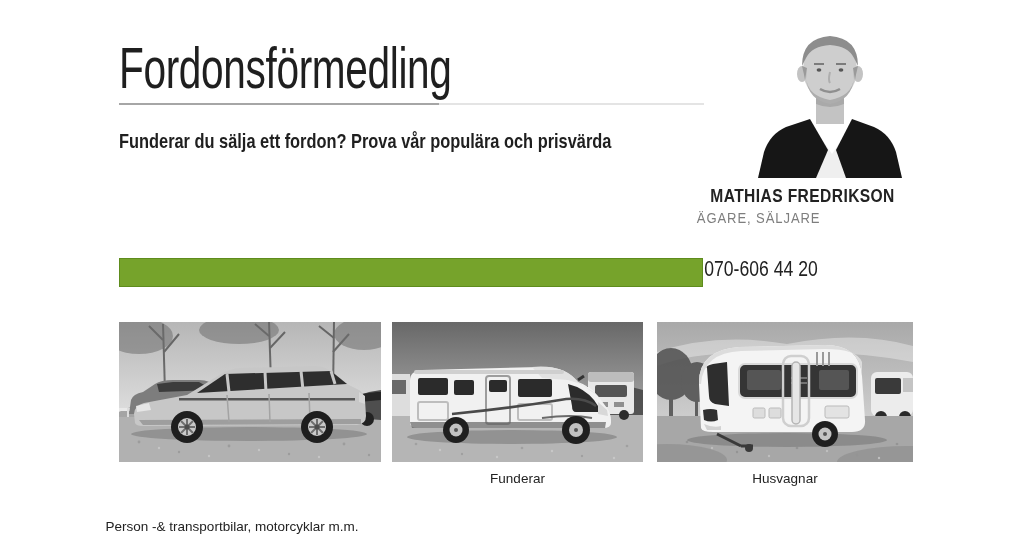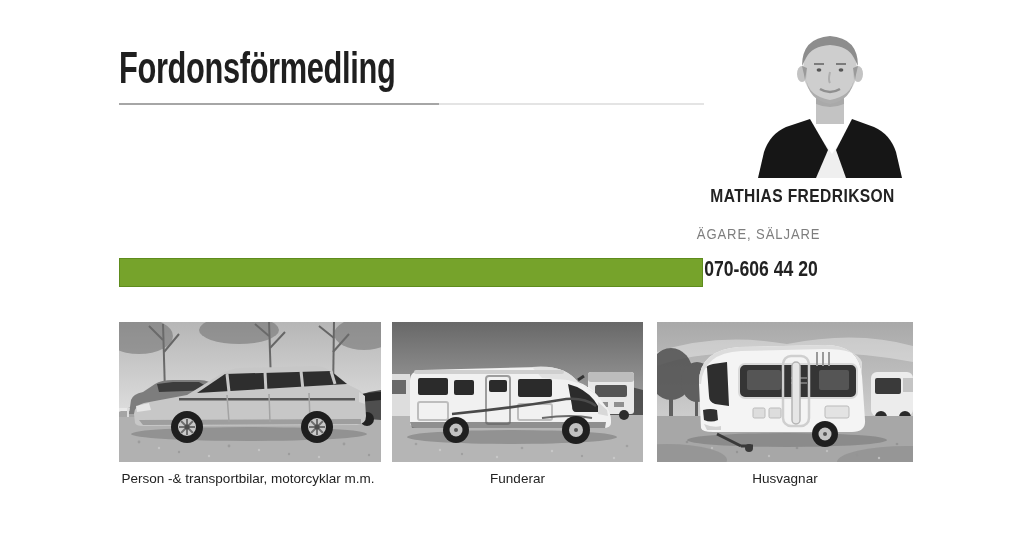--- a/index.html
+++ b/index.html
@@ -4,62 +4,63 @@
 <style>
   html,body{margin:0;padding:0;background:#ffffff;}
   body{width:1024px;height:537px;position:relative;overflow:hidden;
        font-family:"Liberation Sans",sans-serif;color:#1f1f1f;}
   .abs{position:absolute;}
 
   
   .cond{display:inline-block;white-space:nowrap;transform-origin:0 50%;}
   .cond-c{display:inline-block;white-space:nowrap;transform-origin:50% 50%;}
 
-  .page-title{top:40px;left:119px;font-size:44px;font-weight:700;line-height:56px;
+  .page-title{top:40px;left:119px;font-size:58px;font-weight:400;line-height:56px;
               letter-spacing:-0.5px;}
   .page-title .cond{transform:scaleX(.70);}
 
   .title-underline{top:103px;left:119px;width:585px;height:2px;
       background:linear-gradient(to right,#a6a6a6 0,#a6a6a6 320px,#e4e4e4 320px,#e4e4e4 100%);}
 
   .intro{top:122px;left:119px;width:600px;font-size:21px;font-weight:700;line-height:38px;}
   .intro .line .cond{transform:scaleX(.78);}
 
   .accent-bar{top:258px;left:119px;width:582px;height:27px;
               background:#76a32b;border:1px solid #5e8c1d;}
   .portrait-wrap{top:22px;left:750px;width:160px;height:156px;}
   .agent-name{top:185px;left:690px;width:280px;font-size:19px;font-weight:700;
               letter-spacing:.5px;color:#222;}
   .agent-name .cond-c{transform:scaleX(.82);}
   .agent-role{top:210px;left:690px;width:280px;font-size:14.5px;font-weight:400;
-              letter-spacing:1px;color:#7e7e7e;margin-top:16px;}
+              letter-spacing:1px;color:#7e7e7e;}
   .agent-role .cond-c{transform:scaleX(.9);}
-  .agent-phone{top:256px;left:690px;width:280px;font-size:22px;font-weight:700;color:#222;}
+  .agent-phone{top:256px;left:690px;width:280px;font-size:22px;font-weight:400;color:#222;}
   .agent-phone .cond-c{transform:scaleX(.8);}
 
   .photo{top:322px;height:140px;overflow:hidden;background:#cfcfcf;}
   .photo svg{display:block;}
   .photo-1{left:119px;width:262px;}
   .photo-2{left:392px;width:251px;}
   .photo-3{left:657px;width:256px;}
 
   .caption{top:471px;font-size:13.5px;color:#222;text-align:center;white-space:nowrap;}
-  .caption-1{left:117px;width:262px;}
+  .caption-1{left:101px;width:262px;margin-top:48px;}
   .caption-2{left:392px;width:251px;}
   .caption-3{left:657px;width:256px;}
 </style>
 <title>Fordonsförmedling</title></head>
 <body>
 
 <h1 class="abs page-title" style="margin:0;">
   <span class="cond">Fordonsförmedling</span>
 </h1>
 <div class="abs title-underline"></div>
 
 <div class="abs intro">
+  <div class="line"><span class="cond">Funderar du sälja ett fordon? Prova vår populära och prisvärda</span></div>
 </div>
 
 <div class="abs accent-bar" style="background: rgb(118, 163, 43); border-color: rgb(94, 140, 29);"></div>
 
 <div class="abs portrait-wrap">
   <svg width="160" height="156" viewBox="0 0 160 156">
     <rect width="160" height="156" fill="#ffffff"></rect>
 
     <polygon points="60,100 82,132 104,100 108,156 56,156" fill="#efefef"></polygon>
 

